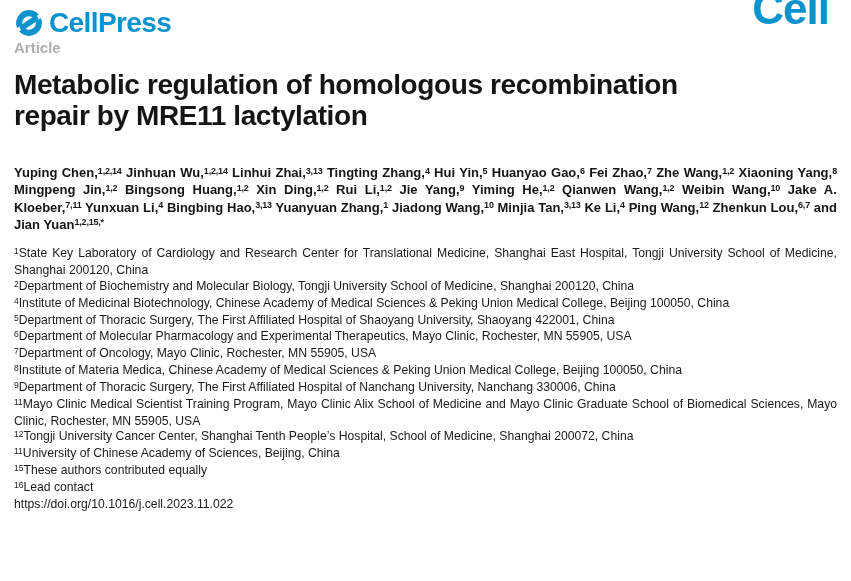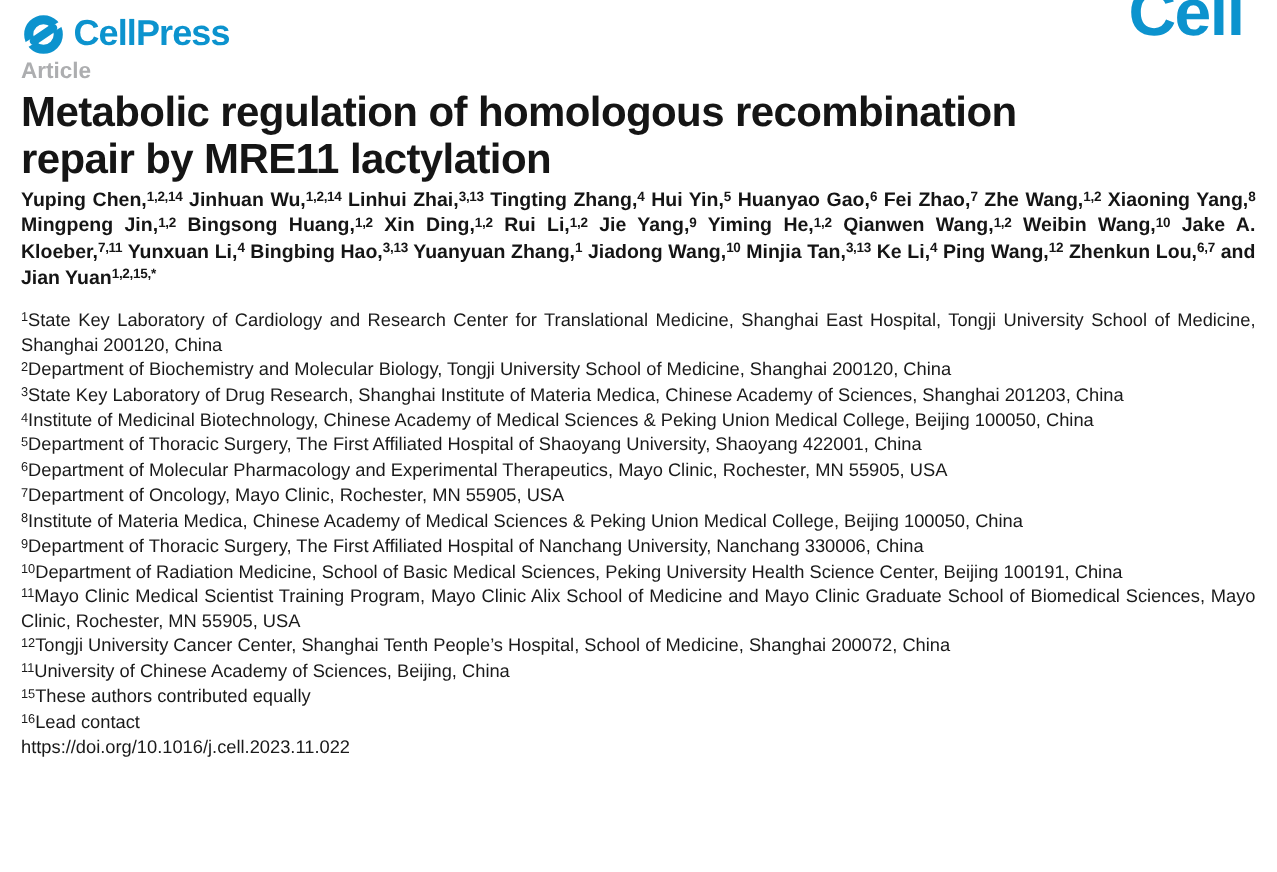--- a/index.html
+++ b/index.html
@@ -7,35 +7,35 @@
   html,body { background:#fff; }
   body {
     width:851px; height:581px; overflow:hidden; position:relative;
     font-family:"Liberation Sans","DejaVu Sans",sans-serif;
     color:var(--ink);
   }
   .header { position:relative; height:40px; }
   .cp-logo { position:absolute; left:14px; top:8px; display:flex; align-items:center; gap:5px; }
   .cp-logo svg { display:block; }
   .cp-text {
-    color:var(--brand); font-weight:700; font-size:24px; letter-spacing:-0.6px; line-height:30px;
+    color:var(--brand); font-weight:700; font-size:28px; letter-spacing:-0.6px; line-height:30px;
   }
   .cell-logo-clip { position:absolute; right:22px; top:0; height:31px; overflow:hidden; }
   .cell-logo {
     display:block; color:var(--brand); font-weight:700; font-size:44px; line-height:44px;
     letter-spacing:-1px; margin-top:-13px;
   }
   .main { padding:0 14px; }
   .kicker { font-size:15px; font-weight:700; color:var(--gray); line-height:16px; }
   .title {
-    margin-top:3px; font-size:28px; font-weight:700; line-height:31px;
+    margin-top:13px; font-size:28px; font-weight:700; line-height:31px;
     letter-spacing:-0.4px; color:var(--ink); white-space:pre-line; max-width:800px;
   }
   .authors {
-    margin-top:4px; font-size:13px; font-weight:700; line-height:16.3px;
+    margin-top:34px; font-size:13px; font-weight:700; line-height:16.3px;
     text-align:justify; color:var(--ink);
   }
   .authors sup {
     font-size:9px; font-weight:700; position:relative; top:-3.5px; vertical-align:baseline;
     letter-spacing:-0.2px;
   }
   .affils {
     margin-top:12px; font-size:12.2px; font-weight:400; line-height:15.85px;
     text-align:justify; color:#1a1a1a;
   }
@@ -62,28 +62,26 @@
 </div>
 
 <div class="main">
   <div class="kicker">Article</div>
   <h1 class="title">Metabolic regulation of homologous recombination
 repair by MRE11 lactylation</h1>
   <p class="authors" id="authors"><span>Yuping Chen,</span><sup>1,2,14</sup> <span>Jinhuan Wu,</span><sup>1,2,14</sup> <span>Linhui Zhai,</span><sup>3,13</sup> <span>Tingting Zhang,</span><sup>4</sup> <span>Hui Yin,</span><sup>5</sup> <span>Huanyao Gao,</span><sup>6</sup> <span>Fei Zhao,</span><sup>7</sup> <span>Zhe Wang,</span><sup>1,2</sup> <span>Xiaoning Yang,</span><sup>8</sup> <span>Mingpeng Jin,</span><sup>1,2</sup> <span>Bingsong Huang,</span><sup>1,2</sup> <span>Xin Ding,</span><sup>1,2</sup> <span>Rui Li,</span><sup>1,2</sup> <span>Jie Yang,</span><sup>9</sup> <span>Yiming He,</span><sup>1,2</sup> <span>Qianwen Wang,</span><sup>1,2</sup> <span>Weibin Wang,</span><sup>10</sup> <span>Jake A. Kloeber,</span><sup>7,11</sup> <span>Yunxuan Li,</span><sup>4</sup> <span>Bingbing Hao,</span><sup>3,13</sup> <span>Yuanyuan Zhang,</span><sup>1</sup> <span>Jiadong Wang,</span><sup>10</sup> <span>Minjia Tan,</span><sup>3,13</sup> <span>Ke Li,</span><sup>4</sup> <span>Ping Wang,</span><sup>12</sup> <span>Zhenkun Lou,</span><sup>6,7</sup> <span>and Jian Yuan</span><sup>1,2,15,*</sup></p>
   <div class="affils" id="affils">
       <div class="affil-line"><sup>1</sup>State Key Laboratory of Cardiology and Research Center for Translational Medicine, Shanghai East Hospital, Tongji University School of Medicine, Shanghai 200120, China</div>
       <div class="affil-line"><sup>2</sup>Department of Biochemistry and Molecular Biology, Tongji University School of Medicine, Shanghai 200120, China</div>
-      <div class="affil-line"><sup>3</sup>State Key Laboratory of Drug Research, Shanghai Institute of Materia Medica, Chinese Academy of Sciences, Shanghai 201203, China</div>
       <div class="affil-line"><sup>4</sup>Institute of Medicinal Biotechnology, Chinese Academy of Medical Sciences &amp; Peking Union Medical College, Beijing 100050, China</div>
       <div class="affil-line"><sup>5</sup>Department of Thoracic Surgery, The First Affiliated Hospital of Shaoyang University, Shaoyang 422001, China</div>
       <div class="affil-line"><sup>6</sup>Department of Molecular Pharmacology and Experimental Therapeutics, Mayo Clinic, Rochester, MN 55905, USA</div>
       <div class="affil-line"><sup>7</sup>Department of Oncology, Mayo Clinic, Rochester, MN 55905, USA</div>
       <div class="affil-line"><sup>8</sup>Institute of Materia Medica, Chinese Academy of Medical Sciences &amp; Peking Union Medical College, Beijing 100050, China</div>
       <div class="affil-line"><sup>9</sup>Department of Thoracic Surgery, The First Affiliated Hospital of Nanchang University, Nanchang 330006, China</div>
-      <div class="affil-line"><sup>10</sup>Department of Radiation Medicine, School of Basic Medical Sciences, Peking University Health Science Center, Beijing 100191, China</div>
       <div class="affil-line"><sup>11</sup>Mayo Clinic Medical Scientist Training Program, Mayo Clinic Alix School of Medicine and Mayo Clinic Graduate School of Biomedical Sciences, Mayo Clinic, Rochester, MN 55905, USA</div>
       <div class="affil-line"><sup>12</sup>Tongji University Cancer Center, Shanghai Tenth People’s Hospital, School of Medicine, Shanghai 200072, China</div>
       <div class="affil-line"><sup>11</sup>University of Chinese Academy of Sciences, Beijing, China</div>
       <div class="affil-line"><sup>15</sup>These authors contributed equally</div>
       <div class="affil-line"><sup>16</sup>Lead contact</div>
       <div class="affil-line"><span class="link">https://doi.org/10.1016/j.cell.2023.11.022</span></div>
     </div>
 </div>
 
 </body></html>

